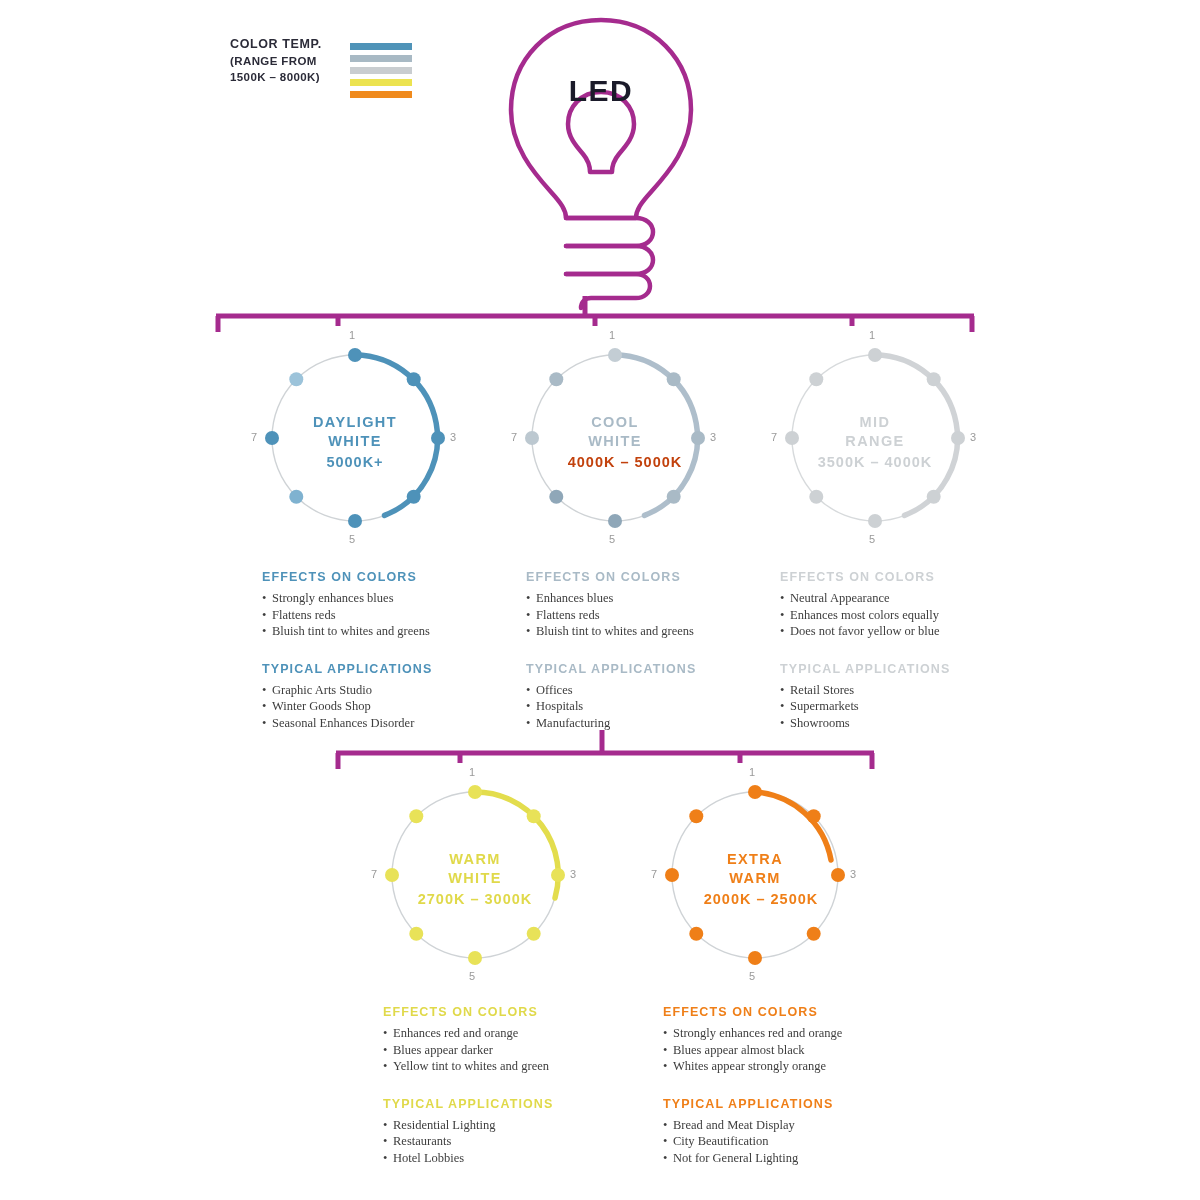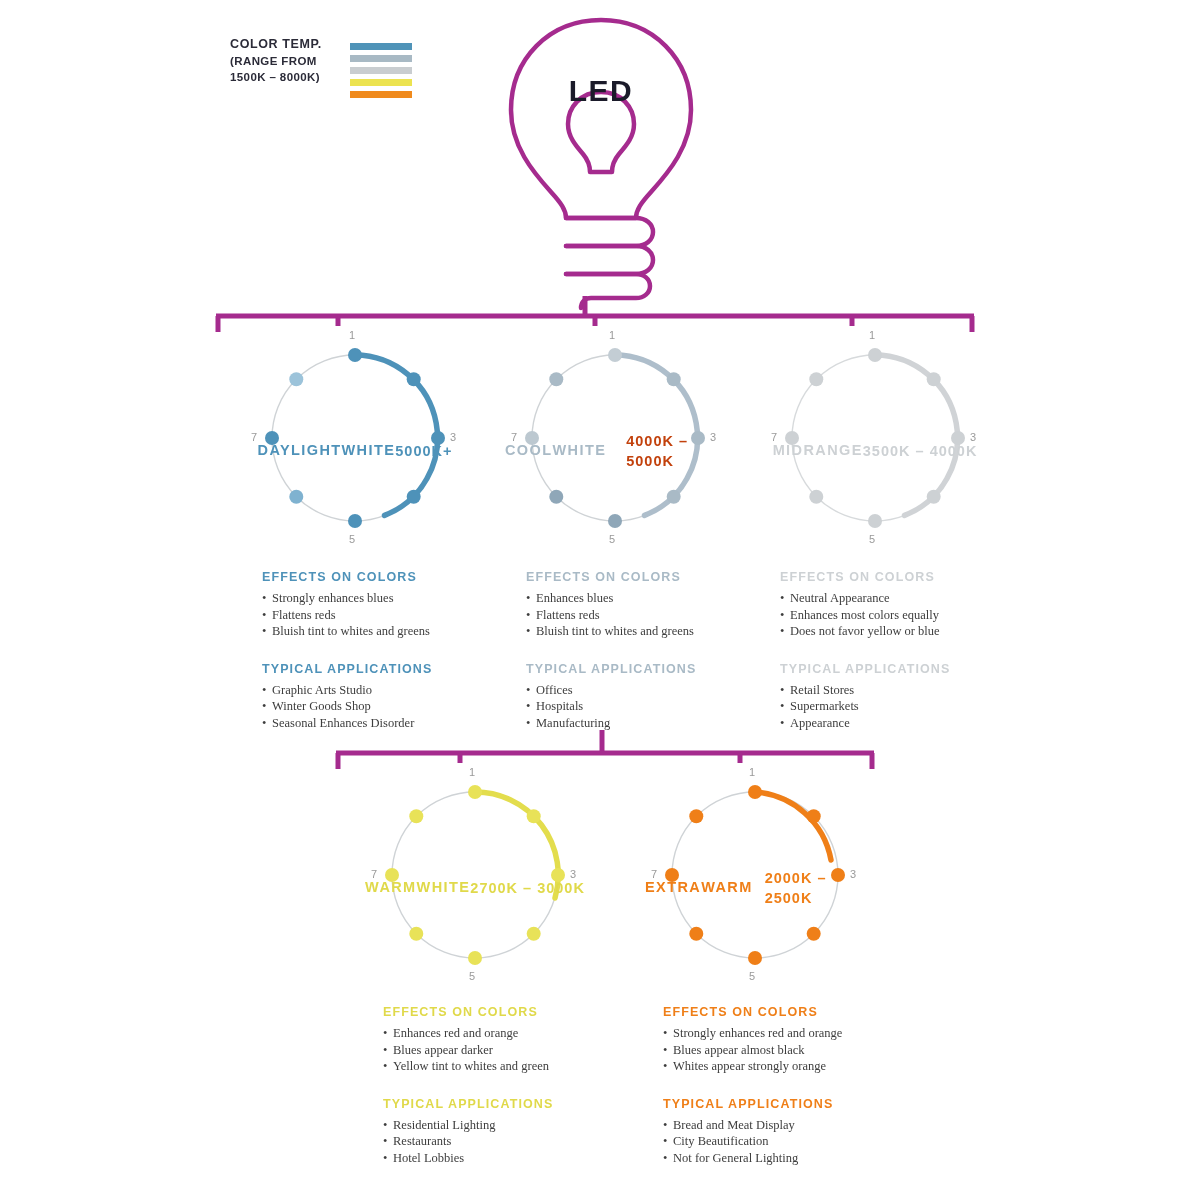--- a/index.html
+++ b/index.html
@@ -78,25 +78,25 @@
   }
 
   
   .dial {
     position: absolute;
     width: 220px;
     height: 210px;
   }
   .dial-center {
     position: absolute;
-    left: 0; top: 12px;
+    left: 0; top: 4px;
     width: 220px;
     height: 210px;
     display: flex;
-    flex-direction: row;
+    flex-direction: column;
     align-items: center;
     justify-content: center;
     text-align: left;
     pointer-events: none;
   }
   .dial-name {
     font-size: 14.5px;
     font-weight: bold;
     letter-spacing: 1.4px;
     line-height: 19px;
@@ -300,21 +300,21 @@
     <div class="tb-heading" style="color:#cdd1d4;">EFFECTS ON COLORS</div>
     <ul class="tb-list">
       <li>Neutral Appearance</li>
       <li>Enhances most colors equally</li>
       <li>Does not favor yellow or blue</li>
     </ul>
     <div class="tb-heading second" style="color:#cdd1d4;">TYPICAL APPLICATIONS</div>
     <ul class="tb-list">
       <li>Retail Stores</li>
       <li>Supermarkets</li>
-      <li>Appearance</li>
+      <li>Showrooms</li>
     </ul>
   </div>
 
   <svg class="bracket" style="left:330px; top:730px;" width="550" height="40" viewBox="0 0 550 40">
     <g stroke="#a52b8e" stroke-width="5" fill="none">
       <path d="M272 0 L272 23"></path>
       <path d="M6 23 L544 23"></path>
       <path d="M8 23 L8 39"></path>
       <path d="M542 23 L542 39"></path>
       <path d="M130 23 L130 33"></path>

